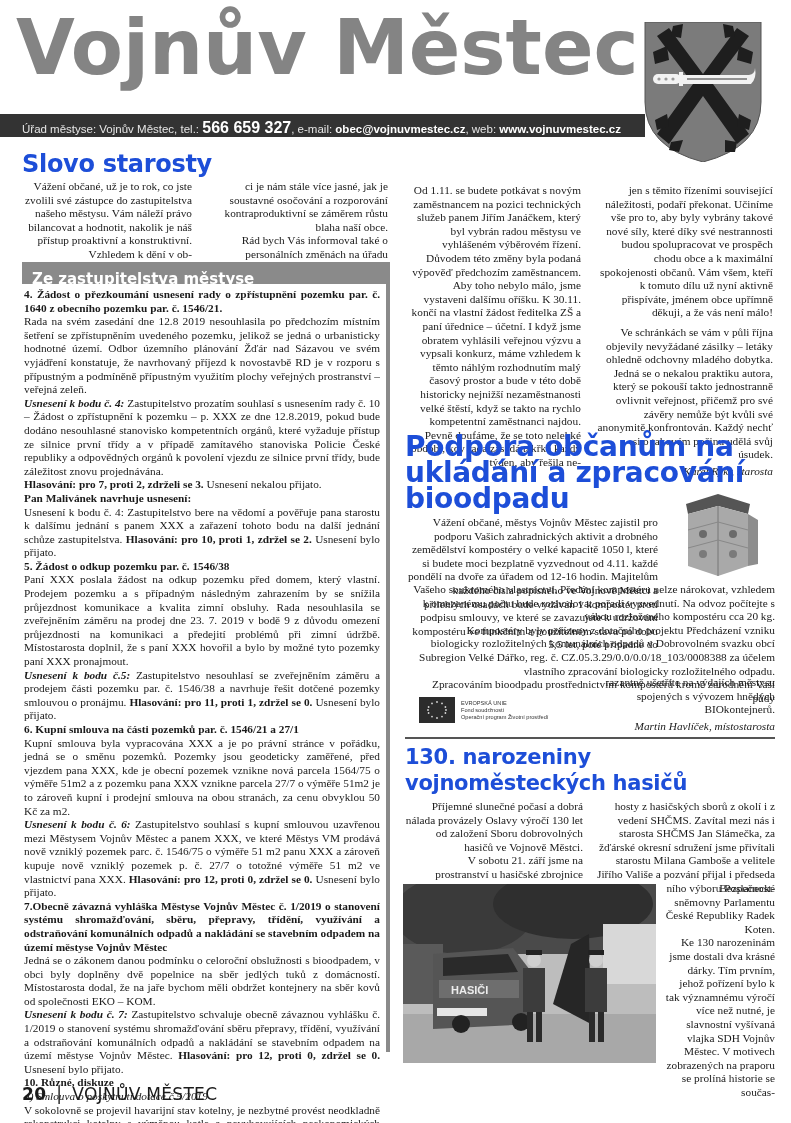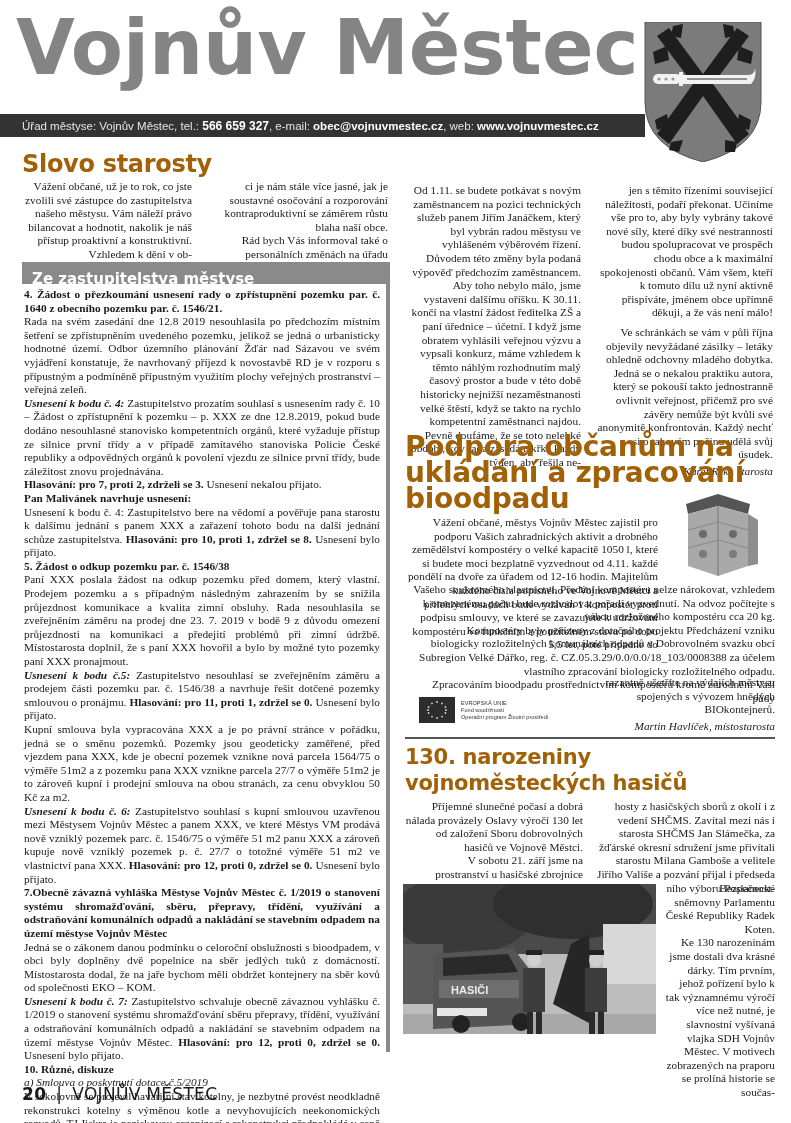--- a/index.html
+++ b/index.html
@@ -12,26 +12,26 @@
     font-family: "DejaVu Sans", sans-serif; font-weight: bold;
     font-size: 76px; letter-spacing: 0px; color: #848484; line-height: 1;
   }
   .contact-bar {
     position: absolute; left: 0; top: 114px; width: 645px; height: 23px;
     background: #333333; color: #e6e6e6;
     font-family: "Liberation Sans", sans-serif; font-size: 11.5px;
     padding: 5px 0 0 22px; white-space: nowrap;
   }
   .contact-bar b { color: #ffffff; }
-  .contact-bar .phone { font-weight: bold; font-size: 12px; color: #fff; }
+  .contact-bar .phone { font-weight: bold; font-size: 16px; color: #fff; }
   .crest { position: absolute; left: 643px; top: 22px; width: 120px; height: 140px; }
 
   
   h2.sans {
-    font-family: "DejaVu Sans", sans-serif; font-weight: bold; color: #a16207;
+    font-family: "DejaVu Sans", sans-serif; font-weight: bold; color: #1d4ed8;
     letter-spacing: -0.3px;
   }
   .slovo-title { position: absolute; left: 22px; top: 150px; font-size: 24px; }
 
   .col-text { font-size: 11.3px; line-height: 13.6px; text-align: justify; hyphens: auto; }
   .col-text p { text-indent: 0; text-align: right; }
   .col-text p.ind { text-indent: 14px; }
 
   .slovo-a { position: absolute; left: 22px; top: 180px; width: 170px; }
   .slovo-b { position: absolute; left: 210px; top: 180px; width: 178px; }
@@ -65,21 +65,21 @@
   .eu-flag { width: 36px; height: 26px; background: #2c2c2c; position: relative; margin-right: 6px; }
   .eu-text { font-family: "Liberation Sans", sans-serif; font-size: 5.6px; line-height: 7px; color: #333; }
   .bio-tail { position: absolute; left: 570px; top: 676px; width: 205px; }
   .rule { position: absolute; left: 405px; top: 737px; width: 370px; height: 2px; background: #555; }
 
   
   .fire-title { position: absolute; left: 405px; top: 744px; width: 380px; font-size: 21px; line-height: 26px; }
   .fire-a { position: absolute; left: 405px; top: 800px; width: 178px; }
   .fire-b { position: absolute; left: 597px; top: 800px; width: 178px; }
   .fire-c { position: absolute; left: 665px; top: 882px; width: 110px; }
-  .photo { position: absolute; left: 403px; top: 884px; width: 253px; height: 150px; overflow: hidden; background: #84cc16; }
+  .photo { position: absolute; left: 403px; top: 884px; width: 253px; height: 179px; overflow: hidden; background: #84cc16; }
 
   
   .footer {
     position: absolute; left: 22px; top: 1084px;
     font-family: "DejaVu Sans", sans-serif; font-size: 17px; color: #1a1a1a; letter-spacing: 0.3px;
   }
   .footer .num { font-weight: bold; }
   .footer .sep { margin: 0 10px; font-weight: normal; }
 </style>
 </head>
@@ -136,26 +136,27 @@
 <section class="council-box">
   <div class="council-head">Ze zastupitelstva městyse</div>
   <div class="council-body">
 
     <div class="h">4. Žádost o přezkoumání usnesení rady o zpřístupnění pozemku par. č. 1640 z obecního pozemku par. č. 1546/21.</div>
     <div>Rada na svém zasedání dne 12.8 2019 nesouhlasila po předchozím místním šetření se zpřístupněním uvedeného pozemku, jelikož se jedná o urbanisticky hodnotné území. Odbor územního plánování Žďár nad Sázavou ve svém vyjádření konstatuje, že navrhovaný příjezd k novostavbě RD je v rozporu s přípustným a podmíněně přípustným využitím plochy veřejných prostranství – veřejná zeleň.</div>
     <div><span class="ui">Usnesení k bodu č. 4:</span><span> Zastupitelstvo prozatím souhlasí s usnesením rady č. 10 – Žádost o zpřístupnění k pozemku – p. XXX ze dne 12.8.2019, pokud bude dodáno nesouhlasné stanovisko kompetentních orgánů, které vyžaduje přístup ze silnice první třídy a v případě zamítavého stanoviska Policie České republiky a odpovědných orgánů k povolení vjezdu ze silnice první třídy, bude záležitost znovu projednávána.</span></div>
     <div><b>Hlasování: pro 7, proti 2, zdrželi se 3.</b><span> Usnesení nekalou přijato.</span></div>
 
     <div class="h">Pan Malivánek navrhuje usnesení:</div>
-    <div><span>Usnesení k bodu č. 4: Zastupitelstvo bere na vědomí a pověřuje pana starostu k dalšímu jednání s panem XXX a zařazení tohoto bodu na další jednání schůze zastupitelstva.</span><b> Hlasování: pro 10, proti 1, zdržel se 8.</b><span> Usnesení bylo přijato.</span></div>
+    <div><span>Usnesení k bodu č. 4: Zastupitelstvo bere na vědomí a pověřuje pana starostu k dalšímu jednání s panem XXX a zařazení tohoto bodu na další jednání schůze zastupitelstva.</span><b> Hlasování: pro 10, proti 1, zdržel se 2.</b><span> Usnesení bylo přijato.</span></div>
 
     <div class="h">5. Žádost o odkup pozemku par. č. 1546/38</div>
     <div>Paní XXX poslala žádost na odkup pozemku před domem, který vlastní. Prodejem pozemku a s případným následným zahrazením by se snížila průjezdnost komunikace a kvalita zimní obsluhy. Rada nesouhlasila se zveřejněním záměru na prodej dne 23. 7. 2019 v bodě 9 z důvodu omezení průjezdnosti na komunikaci a předejití problémů při zimní údržbě. Místostarosta doplnil, že s paní XXX hovořil a bylo by možné tyto pozemky paní XXX pronajmout.</div>
     <div><span class="ui">Usnesení k bodu č.5:</span><span> Zastupitelstvo nesouhlasí se zveřejněním záměru a prodejem části pozemku par. č. 1546/38 a navrhuje řešit dotčené pozemky smlouvou o pronájmu.</span><b> Hlasování: pro 11, proti 1, zdržel se 0.</b><span> Usnesení bylo přijato.</span></div>
 
+    <div class="h">6. Kupní smlouva na části pozemků par. č. 1546/21 a 27/1</div>
     <div>Kupní smlouva byla vypracována XXX a je po právní stránce v pořádku, jedná se o směnu pozemků. Pozemky jsou geodeticky zaměřené, před vjezdem pana XXX, kde je obecní pozemek vznikne nová parcela 1564/75 o výměře 51m2 a z pozemku pana XXX vznikne parcela 27/7 o výměře 51m2 je to zároveň kupní i prodejní smlouva na obou stranách, za cenu obvyklou 50 Kč za m2.</div>
     <div><span class="ui">Usnesení k bodu č. 6:</span><span> Zastupitelstvo souhlasí s kupní smlouvou uzavřenou mezi Městysem Vojnův Městec a panem XXX, ve které Městys VM prodává nově vzniklý pozemek parc. č. 1546/75 o výměře 51 m2 panu XXX a zároveň kupuje nově vzniklý pozemek p. č. 27/7 o totožné výměře 51 m2 ve vlastnictví pana XXX.</span><b> Hlasování: pro 12, proti 0, zdržel se 0.</b><span> Usnesení bylo přijato.</span></div>
 
     <div class="h">7.Obecně závazná vyhláška Městyse Vojnův Městec č. 1/2019 o stanovení systému shromažďování, sběru, přepravy, třídění, využívání a odstraňování komunálních odpadů a nakládání se stavebním odpadem na území městyse Vojnův Městec</div>
     <div>Jedná se o zákonem danou podmínku o celoroční obslužnosti s bioodpadem, v obci byly doplněny dvě popelnice na sběr jedlých tuků z domácností. Místostarosta dodal, že na jaře bychom měli obdržet kontejnery na sběr kovů od společnosti EKO – KOM.</div>
     <div><span class="ui">Usnesení k bodu č. 7:</span><span> Zastupitelstvo schvaluje obecně závaznou vyhlášku č. 1/2019 o stanovení systému shromažďování sběru přepravy, třídění, využívání a odstraňování komunálních odpadů a nakládání se stavebním odpadem na území městyse Vojnův Městec.</span><b> Hlasování: pro 12, proti 0, zdržel se 0.</b><span> Usnesení bylo přijato.</span></div>
 
     <div class="h">10. Různé, diskuze</div>
     <div class="it">a) Smlouva o poskytnutí dotace č.5/2019</div>
     <div><span>V sokolovně se projevil havarijní stav kotelny, je nezbytné provést neodkladně rekonstrukci kotelny s výměnou kotle a nevyhovujících neekonomických rozvodů. TJ Jiskra je neziskovou organizací a rekonstrukci předpokládá v ceně 125 tis. Kč, přičemž řadu prací zajistí členové TJ Jiskra svépomocí. </span></div>

